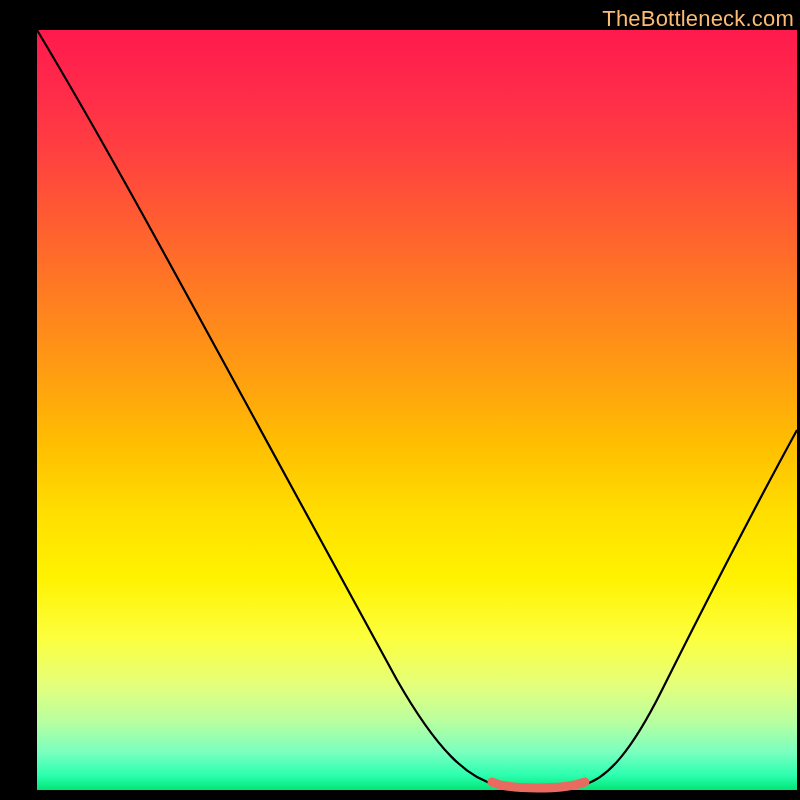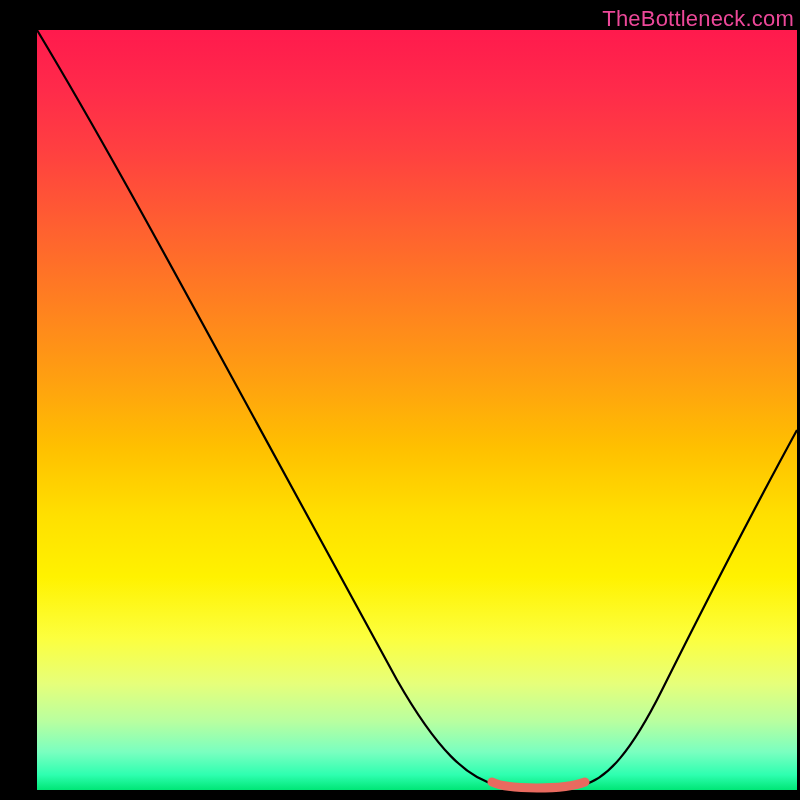--- a/index.html
+++ b/index.html
@@ -41,21 +41,21 @@
       #b8ffa0 91%,
       #7affc0 95%,
       #2effb0 98%,
       #00e676 100%
     );
   }
   .watermark {
     position: absolute;
     top: 6px;
     right: 6px;
-    color: #ec4899;
+    color: #fdba74;
     font-size: 22px;
     font-weight: 500;
     letter-spacing: 0.2px;
   }
   svg.curve {
     position: absolute;
     left: 0;
     top: 0;
     width: 760px;
     height: 760px;

